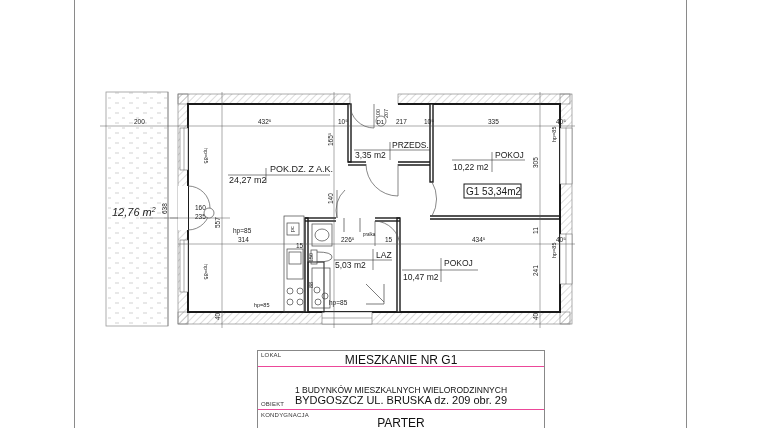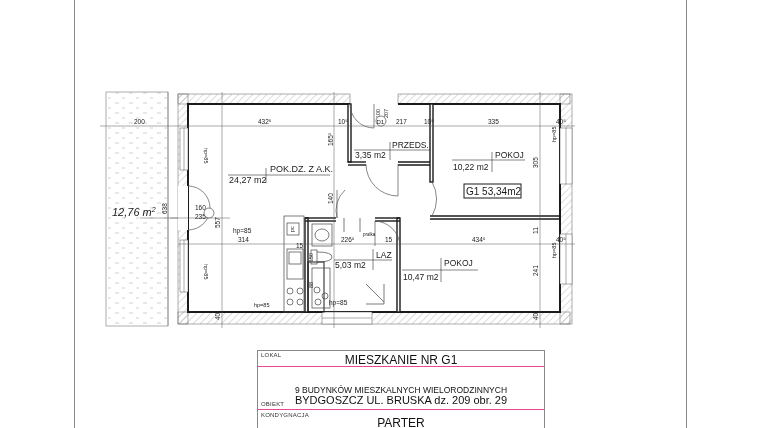--- a/index.html
+++ b/index.html
@@ -224,21 +224,21 @@
     </g>
   </g>
 </svg>
 
 <div class="title-block">
   <div class="tb-row" style="height:16px;">
     <span class="tb-label" style="top:1px;">LOKAL</span>
     <div class="tb-value" style="font-size:12px; line-height:16px; padding-top:1px;">MIESZKANIE NR G1</div>
   </div>
   <div class="tb-row" style="height:43px;">
-    <div class="tb-value" style="font-size:8.5px; line-height:10px; padding-top:18px;">9 BUDYNKÓW MIESZKALNYCH WIELORODZINNYCH</div>
+    <div class="tb-value" style="font-size:8.5px; line-height:10px; padding-top:18px;">1 BUDYNKÓW MIESZKALNYCH WIELORODZINNYCH</div>
     <div class="tb-value" style="font-size:11px; line-height:10px;">BYDGOSZCZ UL. BRUSKA dz. 209 obr. 29</div>
     <span class="tb-label" style="bottom:2px;">OBIEKT</span>
   </div>
   <div class="tb-row" style="height:30px; border-bottom:none;">
     <span class="tb-label" style="top:2px;">KONDYGNACJA</span>
     <div class="tb-value" style="font-size:12px; line-height:14px; padding-top:6px;">PARTER</div>
   </div>
 </div>
 
 </body></html>

